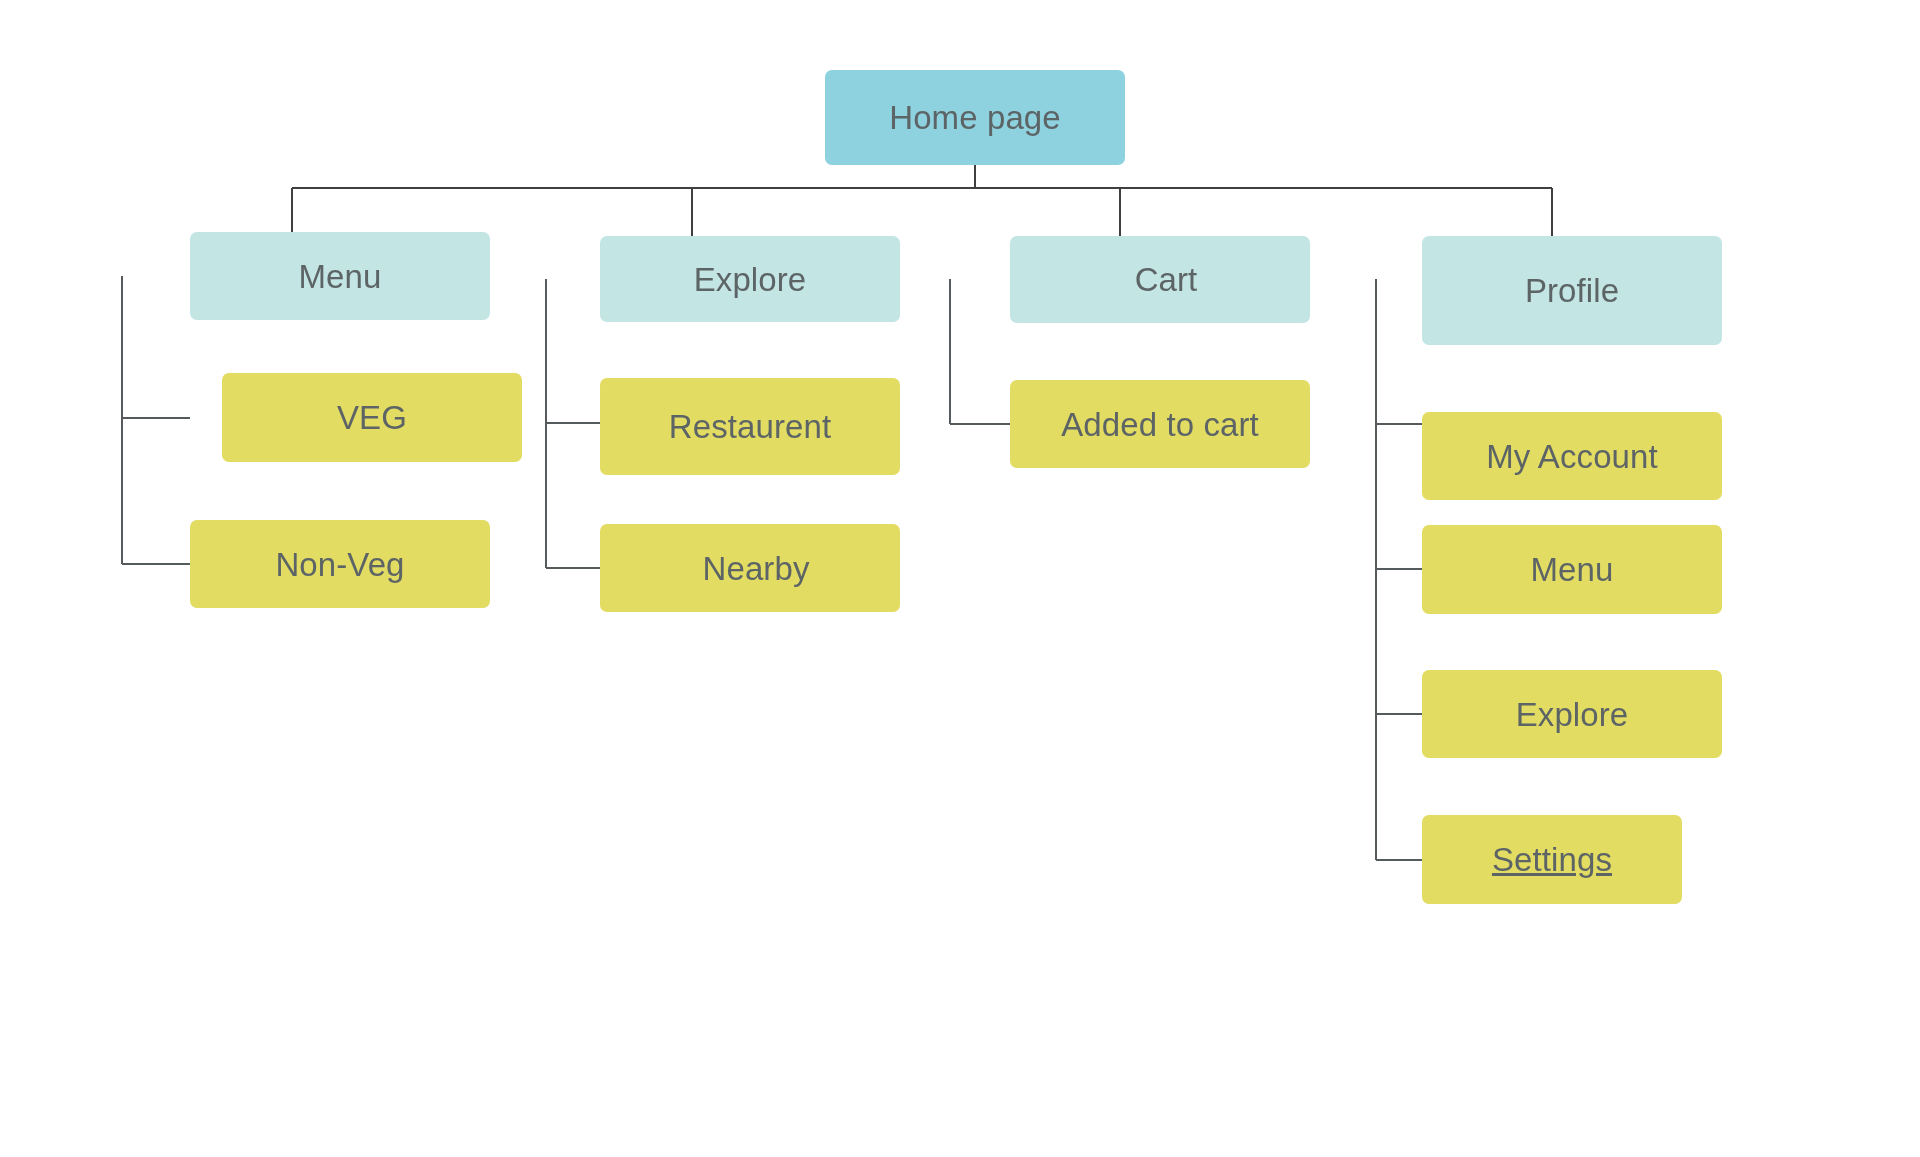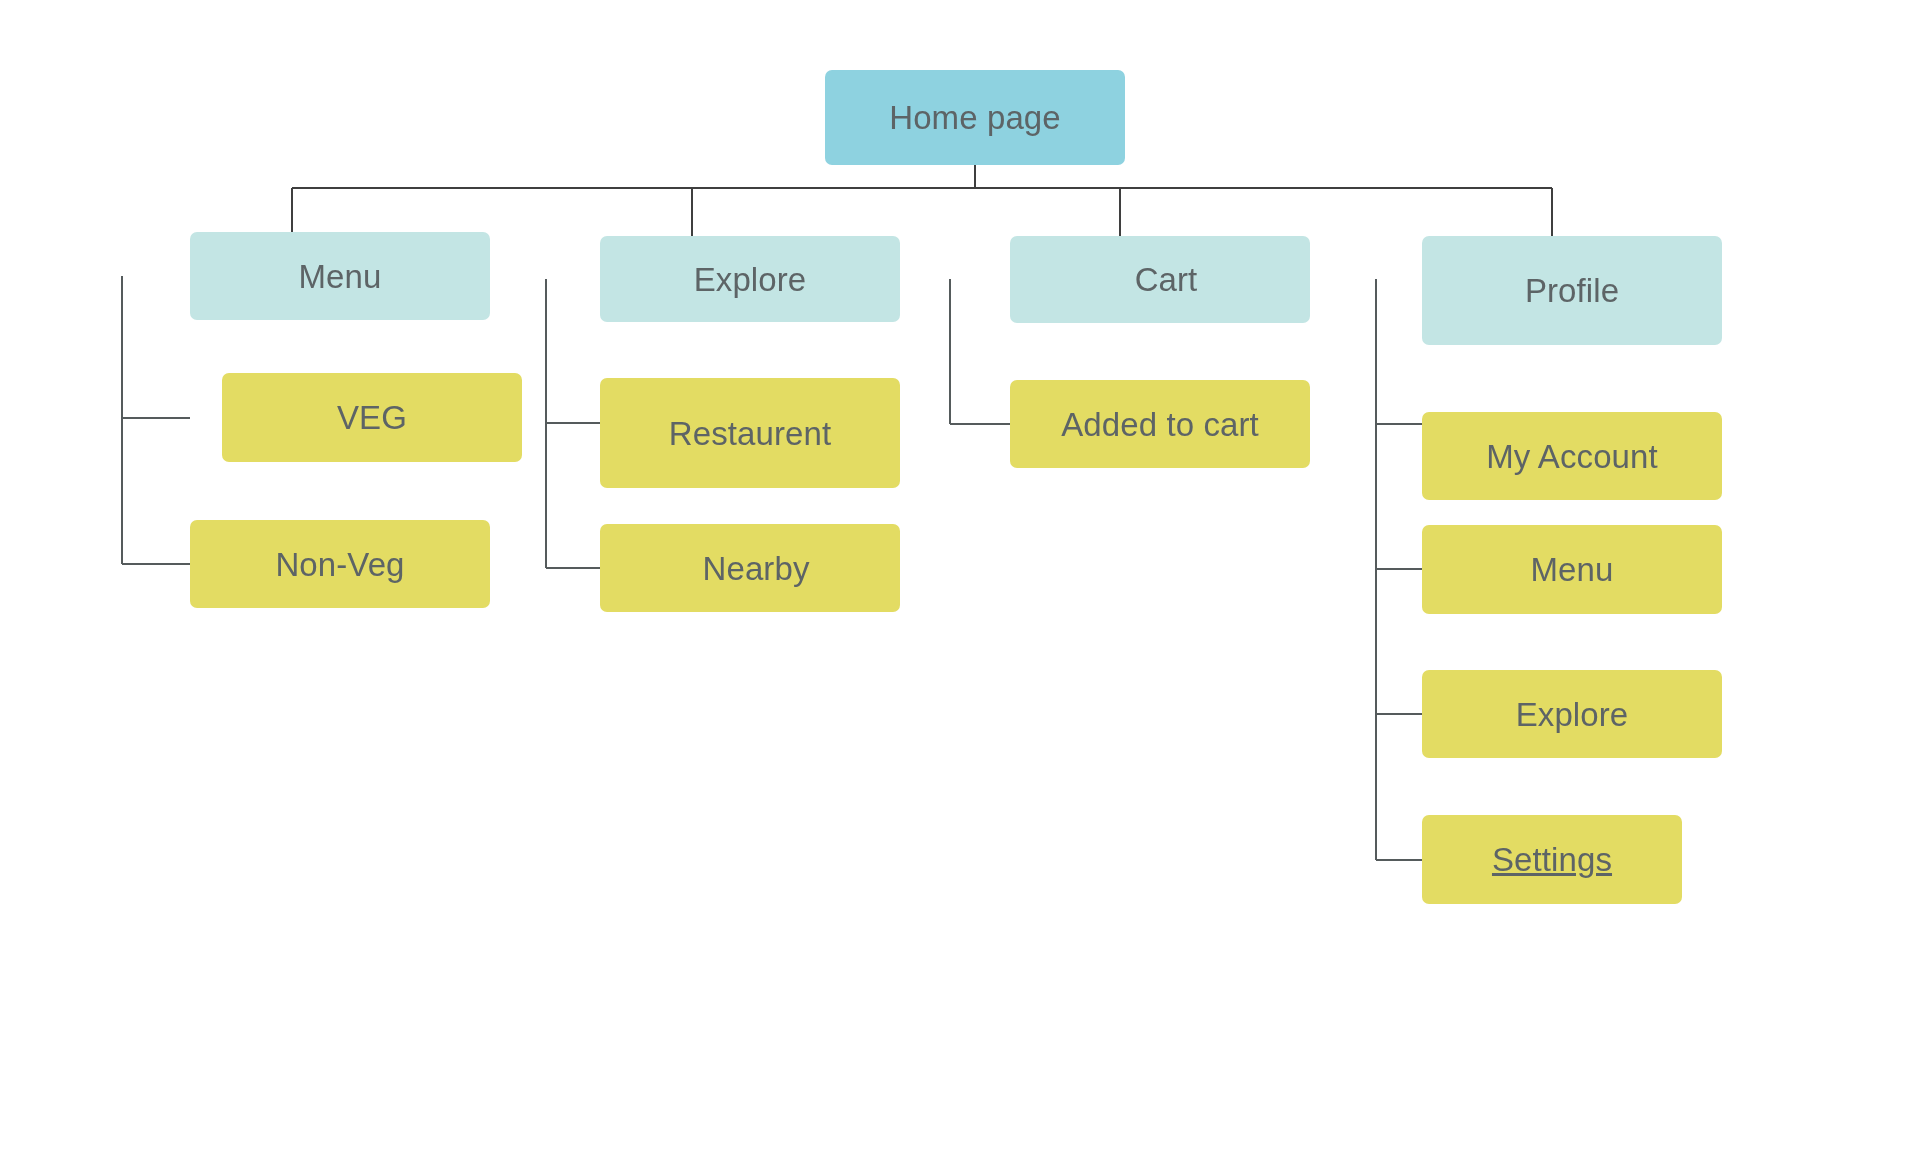--- a/index.html
+++ b/index.html
@@ -110,21 +110,21 @@
   </div>
 
   <div class="node level-leaf" style="left:190px; top:520px; width:300px; height:88px;justify-content:center;">
     <span class="node-label">Non-Veg</span>
   </div>
 
   <div class="node level-section" style="left:600px; top:236px; width:300px; height:86px;">
     <span class="node-label">Explore</span>
   </div>
 
-  <div class="node level-leaf" style="left:600px; top:378px; width:300px; height:110px;">
+  <div class="node level-leaf" style="left:600px; top:378px; width:300px; height:97px;">
     <span class="node-label">Restaurent</span>
   </div>
 
   <div class="node level-leaf" style="left:600px; top:524px; width:300px; height:88px;padding-left:12px;">
     <span class="node-label">Nearby</span>
   </div>
 
   <div class="node level-section" style="left:1010px; top:236px; width:300px; height:87px;padding-left:12px;">
     <span class="node-label">Cart</span>
   </div>

